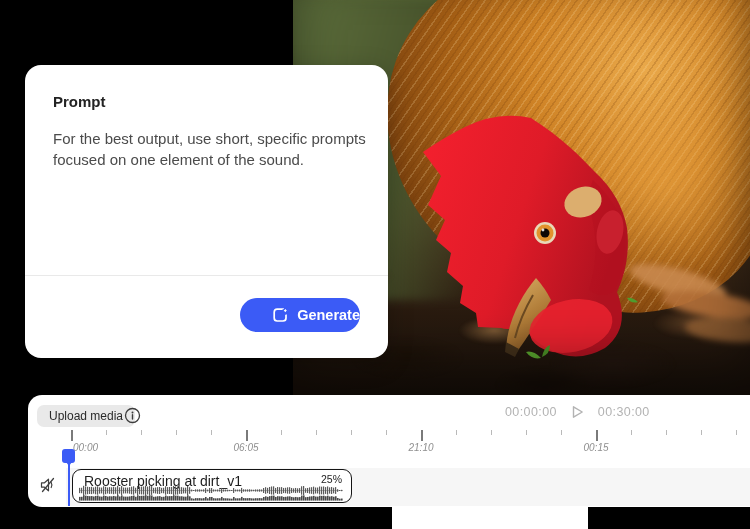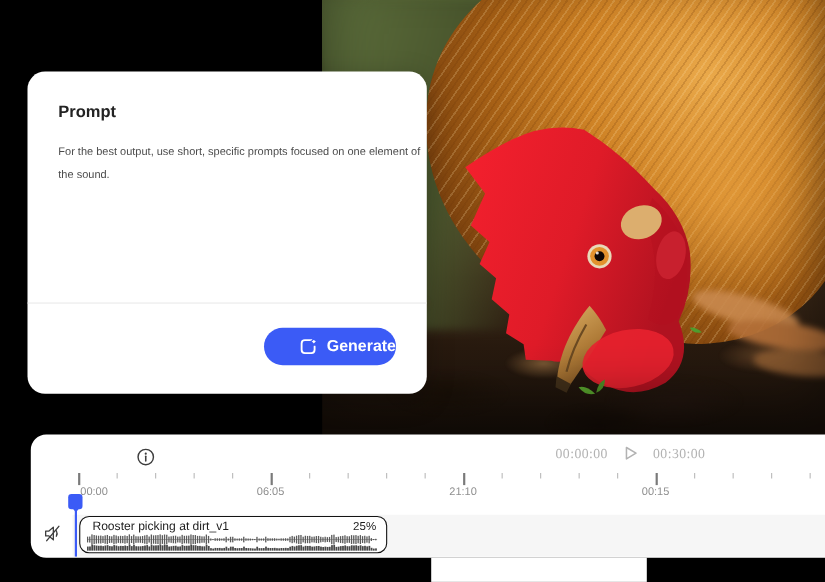--- a/index.html
+++ b/index.html
@@ -37,53 +37,53 @@
       radial-gradient(70px 26px at 55% 94%, #170e08, rgba(0,0,0,0) 70%),
       radial-gradient(46px 18px at 15% 30%, #4f3620, rgba(0,0,0,0) 70%);
   }
   .rooster-svg { position:absolute; left:0; top:0; }
   .vignette { position:absolute; inset:0; box-shadow:inset 0 -30px 50px rgba(0,0,0,.45); }
 
   
   .prompt-card { position:absolute; left:25px; top:65px; width:363px; height:293px;
     background:#fff; border-radius:16px; box-shadow:0 6px 24px rgba(0,0,0,.25); z-index:5; }
   .pc-title { position:absolute; left:28px; top:28px; font-size:15px; font-weight:700; color:#232323;text-align:center; }
-  .pc-desc { position:absolute; left:28px; top:63px; width:330px; font-size:10px; line-height:21px; color:#4b4b4b; }
+  .pc-desc { position:absolute; left:28px; top:63px; width:330px; font-size:15px; line-height:21px; color:#4b4b4b; }
   .pc-input { position:absolute; left:27px; top:131px; width:310px; height:61px;
     border:1px solid #c9c9c9; border-radius:10px; padding:12px 14px 0 14px; font-size:13.5px; color:#2c2c2c;
     font-family:inherit; outline:none; background:#fff; vertical-align:top; }
   .pc-divider { position:absolute; left:0; top:210px; width:100%; height:1px; background:#e9e9e9; }
   .generate-btn { position:absolute; left:215px; top:233px; width:120px; height:34px; border:none;
     border-radius:17px; background:var(--accent,#3b5bf6); color:#fff; font-size:14.5px; font-weight:700;
     font-family:inherit; display:flex; align-items:center; justify-content:flex-end; gap:7px; cursor:pointer; }
 
   
   .timeline { position:absolute; left:28px; top:395px; width:722px; height:112px;
     background:#fff; border-radius:14px 0 0 14px; z-index:4; }
   .upload-btn { position:absolute; left:9px; top:10px; height:22px; padding:0 12px; border:none;
     background:#e9e9e9; border-radius:7px; font-size:12px; font-weight:500; color:#2a2a2a;
     font-family:inherit; cursor:pointer; }
   .info-btn { position:absolute; left:96px; top:12px; width:17px; height:17px; background:none; border:none; padding:0; cursor:pointer; }
   .transport { position:absolute; left:477px; top:9px; display:flex; align-items:center; gap:13px; }
-  .t-time { font-size:12.5px; color:#b3b3b3; letter-spacing:.4px;font-family:Liberation Serif, serif; }
-  .ruler { position:absolute; left:0; top:35px; width:100%; height:22px; }
+  .t-time { font-size:12.5px; color:#b3b3b3; letter-spacing:.4px; }
+  .ruler { position:absolute; left:0; top:35px; width:100%; height:22px;font-style:italic; }
   .tick { position:absolute; top:0; background:#b9b9b9; width:1px; height:5px; }
   .tick.major { background:#7a7a7a; width:1.5px; height:11px; }
   .tick-label { position:absolute; top:12px; font-size:10px; color:#8f8f8f; white-space:nowrap; }
   .track { position:absolute; left:38px; top:73px; right:0; height:38px; background:#f6f6f6; }
   .mute-btn { position:absolute; left:11px; top:81px; width:18px; height:18px; background:none; border:none; padding:0; cursor:pointer; }
   .playhead-head { position:absolute; left:34px; top:54px; width:13px; height:14px;
     background:var(--accent,#3b5bf6); border-radius:3px; z-index:3; }
   .playhead-head::after { content:""; position:absolute; left:3.5px; top:13px;
     border-left:3px solid transparent; border-right:3px solid transparent; border-top:4px solid var(--accent,#3b5bf6); }
   .playhead-line { position:absolute; left:39.5px; top:66px; width:2.5px; height:45px;
     background:var(--accent,#3b5bf6); z-index:3; }
   .clip { position:absolute; left:44px; top:74px; width:280px; height:34px; background:#fff;
     border:1.6px solid #141414; border-radius:9px; z-index:2; cursor:pointer; }
-  .clip-name { position:absolute; left:11px; top:3px; font-size:11px; color:#1d1d1d; }
+  .clip-name { position:absolute; left:11px; top:3px; font-size:14px; color:#1d1d1d; }
   .clip-vol { position:absolute; right:9px; top:3px; font-size:10.5px; color:#1d1d1d;margin-left:23px; }
   .wave { position:absolute; left:6px; top:15px; }
 
   .bottom-gap { position:absolute; left:392px; top:507px; width:196px; height:22px; background:#fff; }
 </style>
 </head>
 <body>
 
 <div class="photo">
   <div class="grass-blur"></div>
@@ -145,20 +145,21 @@
       <svg width="19" height="19" viewBox="0 0 19 19">
         <path d="M12.5,3.2 H6.2 Q3.2,3.2 3.2,6.2 V12 Q3.2,15 6.2,15 H12 Q15,15 15,12 V9" stroke="#fff" stroke-width="1.7" fill="none" stroke-linecap="round"></path>
         <path d="M14.3,0.8 Q14.7,3.9 17.6,4.5 Q14.7,5.3 14.3,8.3 Q13.9,5.3 11,4.5 Q13.9,3.9 14.3,0.8 Z" fill="#fff" stroke="#3b5bf6" stroke-width="1.2"></path>
       </svg>
     </span>
     <span>Generate</span>
   </button>
 </div>
 
 <div class="timeline">
+  <button class="upload-btn">Upload media</button>
   <button class="info-btn">
     <svg width="17" height="17" viewBox="0 0 17 17">
       <circle cx="8.5" cy="8.5" r="7" stroke="#3d3d3d" stroke-width="1.3" fill="none"></circle>
       <circle cx="8.5" cy="5.4" r="1" fill="#3d3d3d"></circle>
       <path d="M8.5,7.8 V12" stroke="#3d3d3d" stroke-width="1.4" stroke-linecap="round"></path>
     </svg>
   </button>
 
   <div class="transport">
     <span class="t-time">00:00:00</span>

